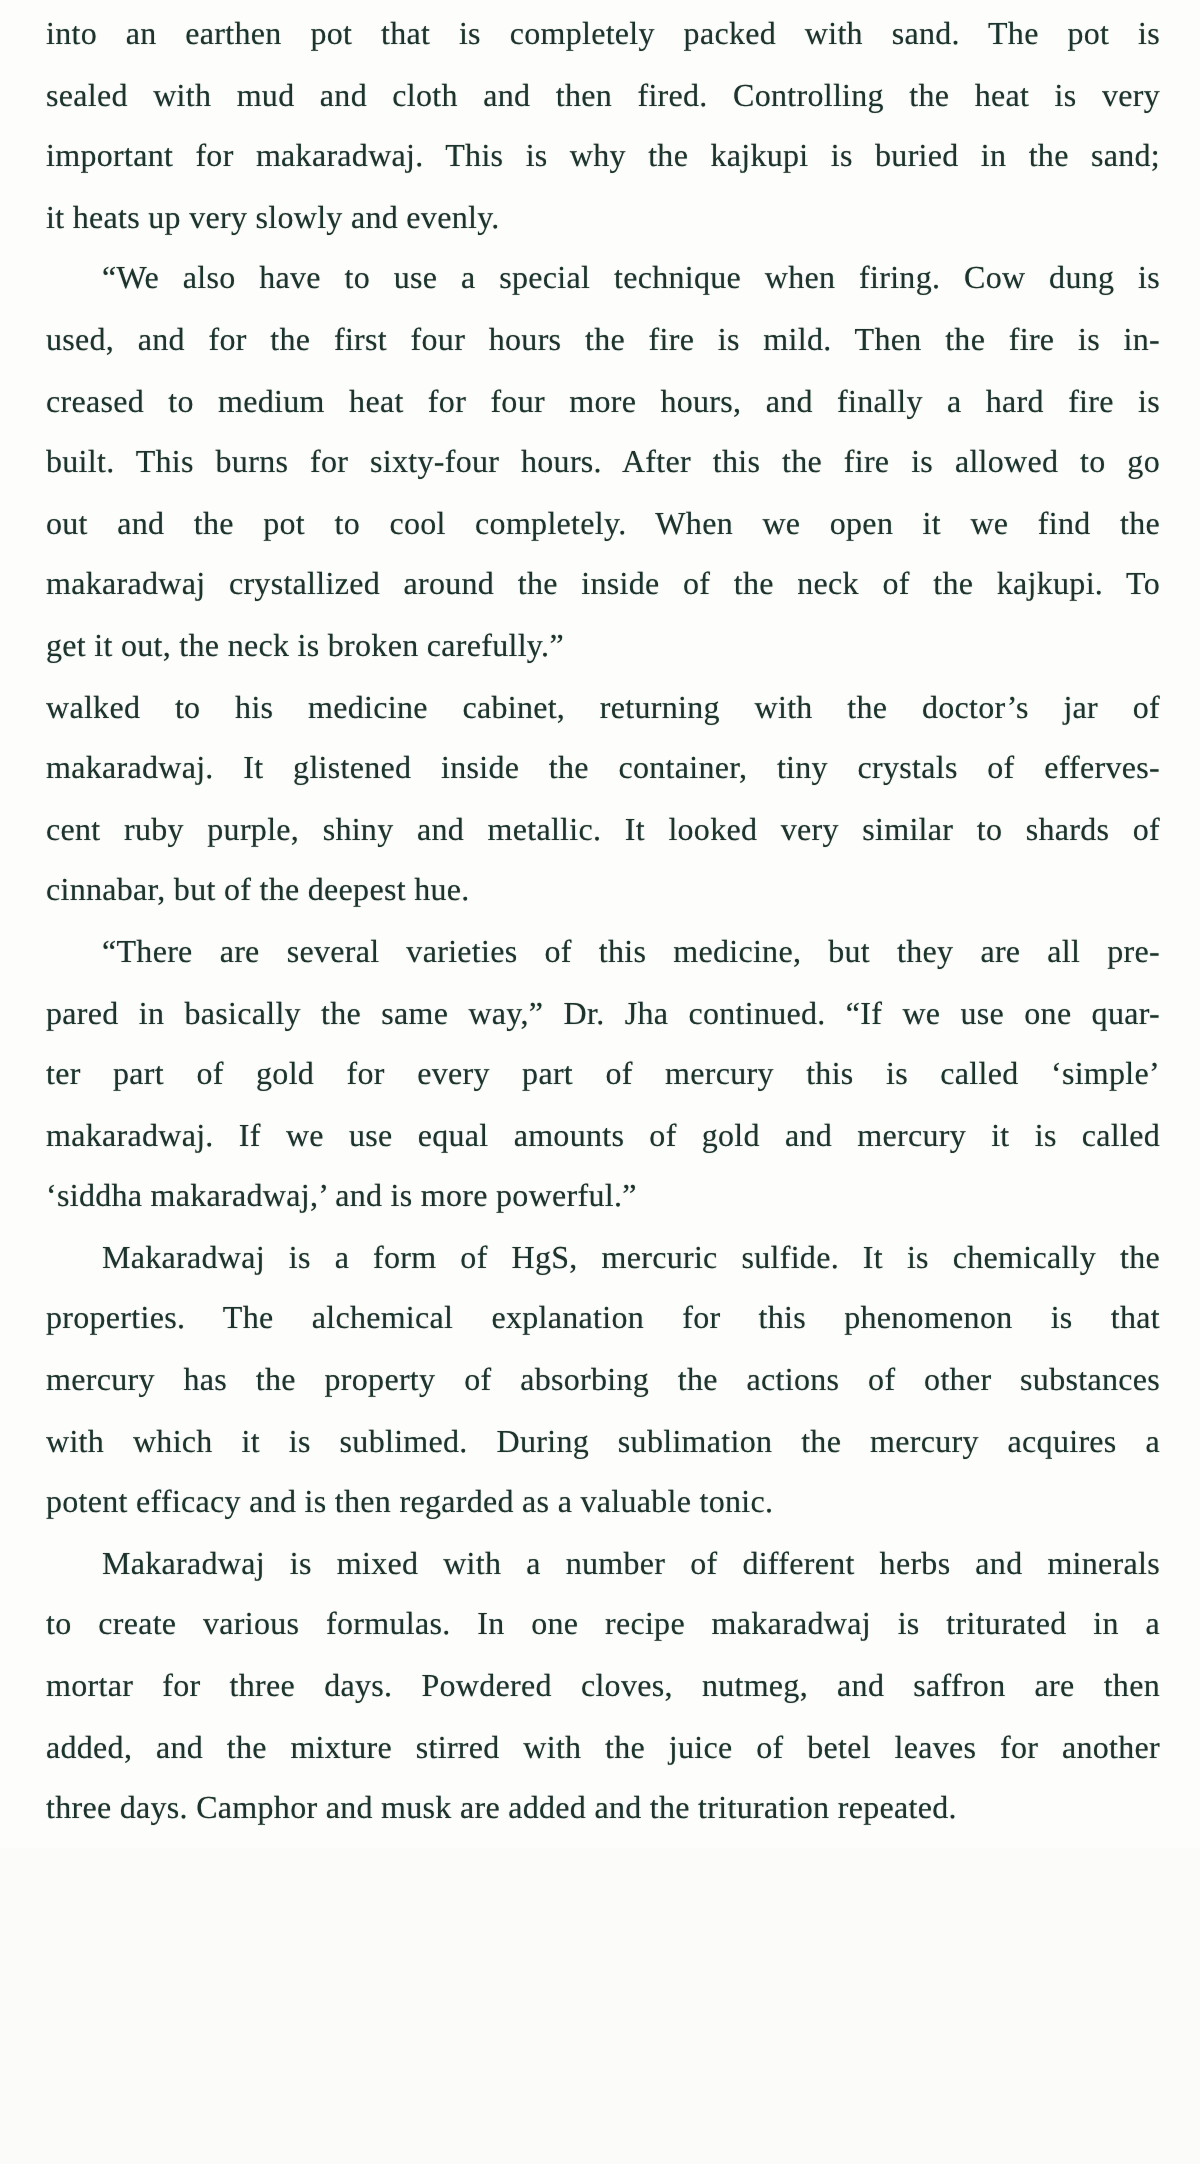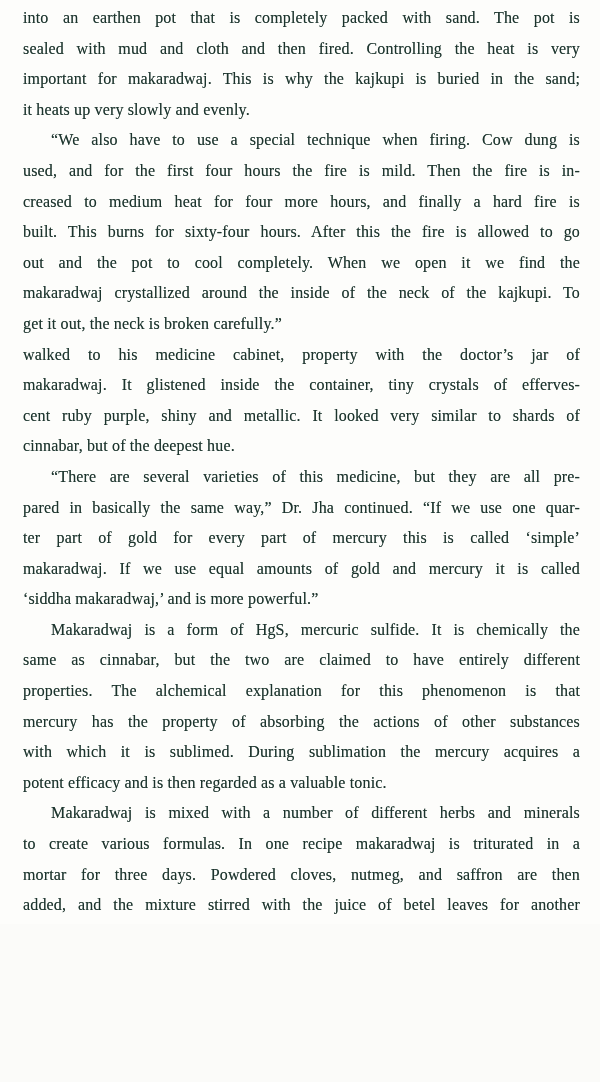--- a/index.html
+++ b/index.html
@@ -82,31 +82,30 @@
       <div class="line">sealed with mud and cloth and then fired. Controlling the heat is very</div>
       <div class="line">important for makaradwaj. This is why the kajkupi is buried in the sand;</div>
       <div class="line last">it heats up very slowly and evenly.</div>
       <div class="line indent">“We also have to use a special technique when firing. Cow dung is</div>
       <div class="line">used, and for the first four hours the fire is mild. Then the fire is in-</div>
       <div class="line">creased to medium heat for four more hours, and finally a hard fire is</div>
       <div class="line">built. This burns for sixty-four hours. After this the fire is allowed to go</div>
       <div class="line">out and the pot to cool completely. When we open it we find the</div>
       <div class="line">makaradwaj crystallized around the inside of the neck of the kajkupi. To</div>
       <div class="line last">get it out, the neck is broken carefully.”</div>
-      <div class="line">walked to his medicine cabinet, property with the doctor’s jar of</div>
+      <div class="line">walked to his medicine cabinet, returning with the doctor’s jar of</div>
       <div class="line">makaradwaj. It glistened inside the container, tiny crystals of efferves-</div>
       <div class="line">cent ruby purple, shiny and metallic. It looked very similar to shards of</div>
       <div class="line last">cinnabar, but of the deepest hue.</div>
       <div class="line indent">“There are several varieties of this medicine, but they are all pre-</div>
       <div class="line">pared in basically the same way,” Dr. Jha continued. “If we use one quar-</div>
       <div class="line">ter part of gold for every part of mercury this is called ‘simple’</div>
       <div class="line">makaradwaj. If we use equal amounts of gold and mercury it is called</div>
       <div class="line last">‘siddha makaradwaj,’ and is more powerful.”</div>
       <div class="line indent">Makaradwaj is a form of HgS, mercuric sulfide. It is chemically the</div>
-      <div class="line">same as cinnabar, but the two are claimed to have entirely different</div>
       <div class="line">properties. The alchemical explanation for this phenomenon is that</div>
       <div class="line">mercury has the property of absorbing the actions of other substances</div>
       <div class="line">with which it is sublimed. During sublimation the mercury acquires a</div>
       <div class="line last">potent efficacy and is then regarded as a valuable tonic.</div>
       <div class="line indent">Makaradwaj is mixed with a number of different herbs and minerals</div>
       <div class="line">to create various formulas. In one recipe makaradwaj is triturated in a</div>
       <div class="line">mortar for three days. Powdered cloves, nutmeg, and saffron are then</div>
       <div class="line">added, and the mixture stirred with the juice of betel leaves for another</div>
       <div class="line last">three days. Camphor and musk are added and the trituration repeated.</div>
     </div>

